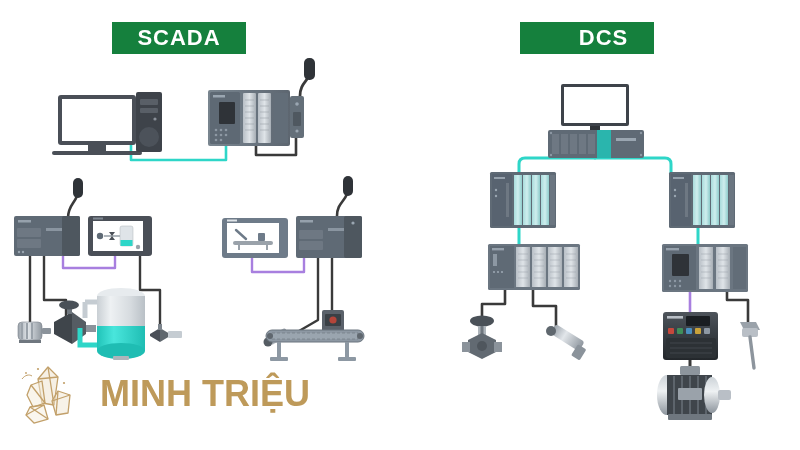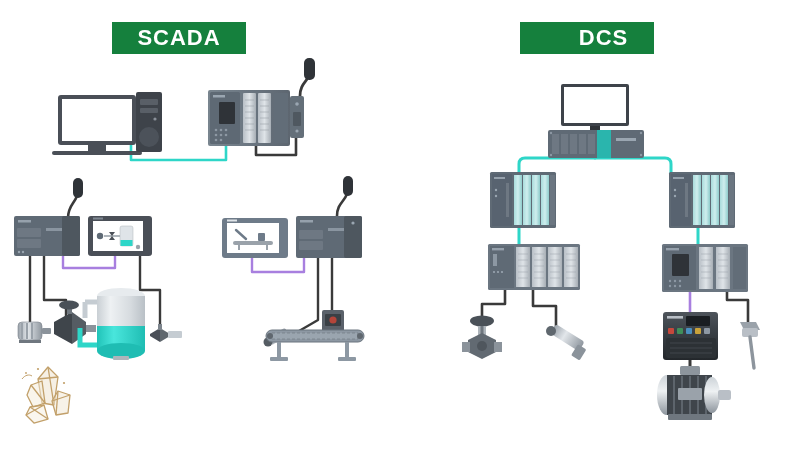--- a/index.html
+++ b/index.html
@@ -499,13 +499,14 @@
       <path d="M12 46 L30 58"></path>
       <path d="M8 54 L26 44"></path>
       <path d="M4 18 C7 14 11 13 14 15" stroke-width="1"></path>
     </g>
     <g fill="#C2A06A">
       <circle cx="20" cy="8" r="1.1"></circle>
       <circle cx="46" cy="22" r="1.1"></circle>
       <circle cx="8" cy="12" r="0.9"></circle>
     </g>
   </svg>
+  <div id="wm-text">MINH TRIỆU</div>
 </div>
 
 </body></html>

